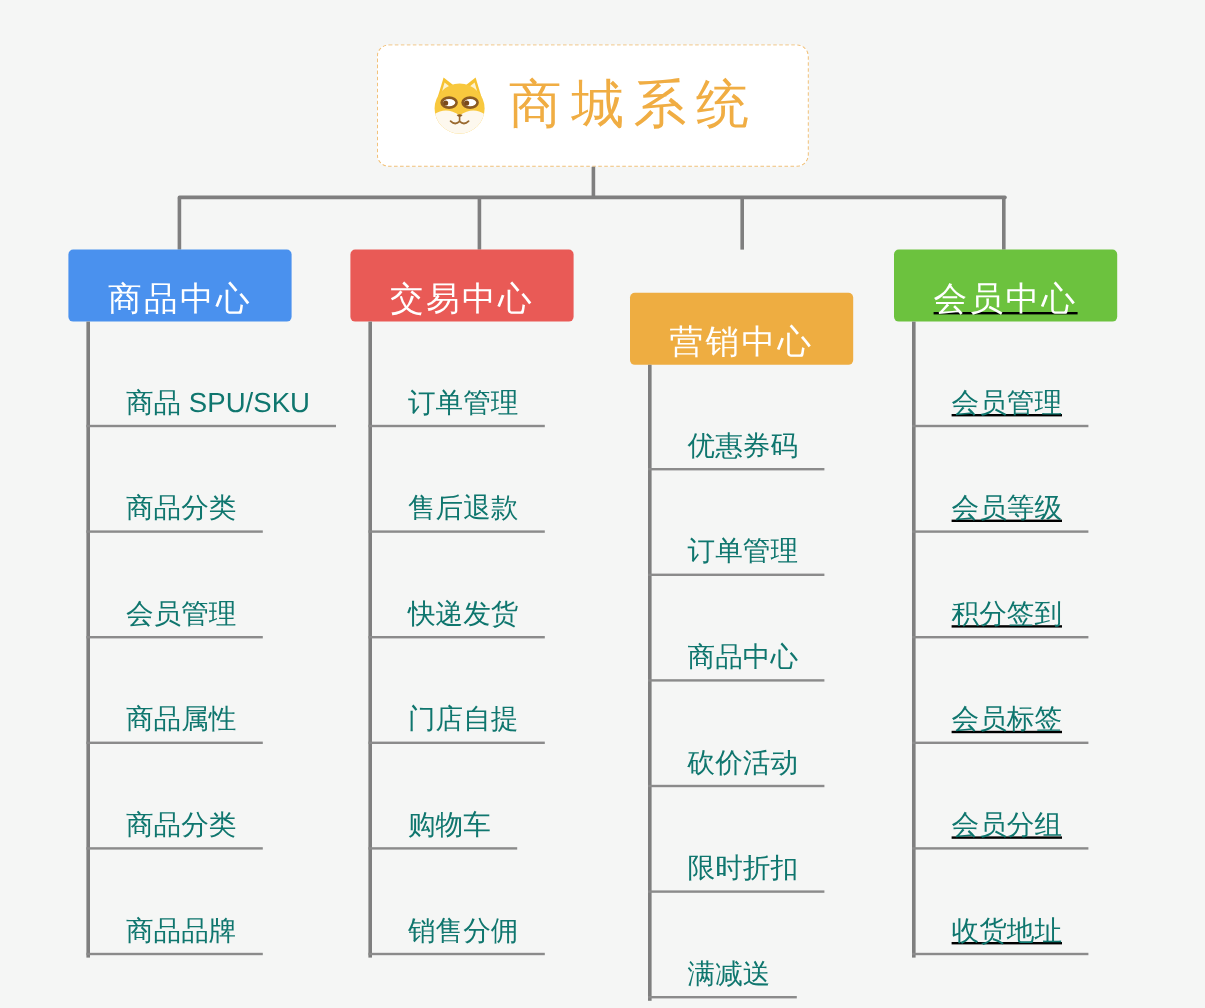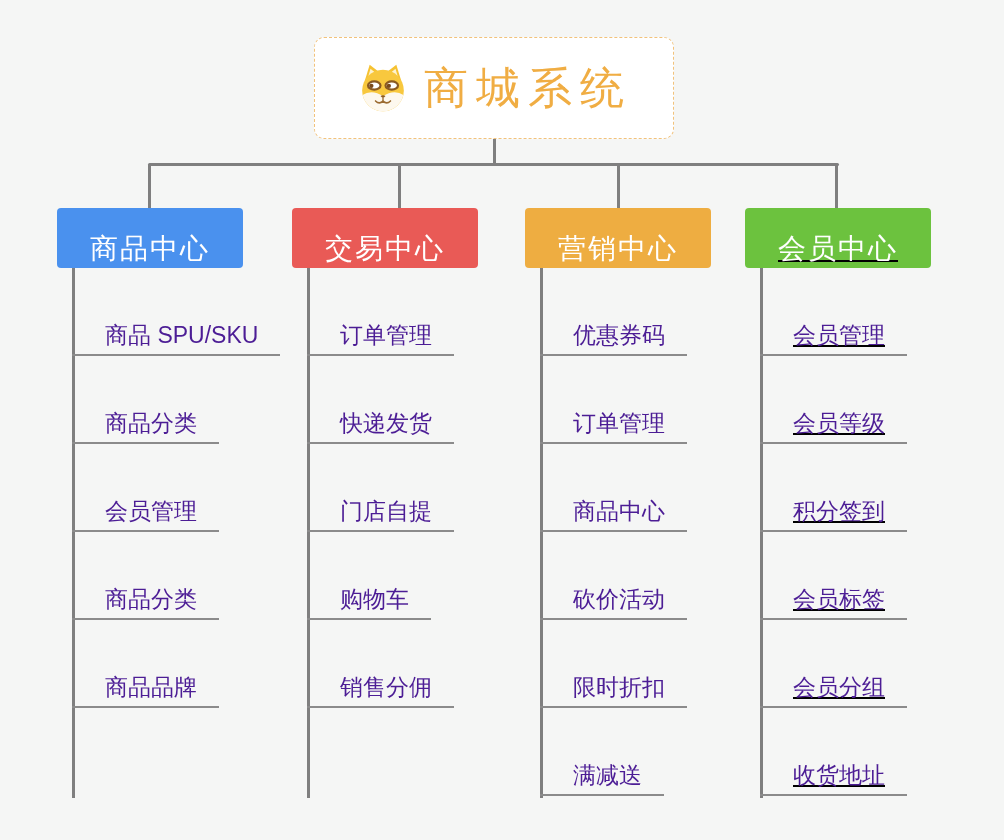--- a/index.html
+++ b/index.html
@@ -26,39 +26,39 @@
   .drop           { top:165px; width:3px; height:43px; }
   .drop-1 { left:148px; }
   .drop-2 { left:398px; }
   .drop-3 { left:617px; }
   .drop-4 { left:835px; }
 
   
   .column { position:absolute; top:208px; width:260px; }
   .col-1 { left:57px; }
   .col-2 { left:292px; }
-  .col-3 { left:525px; }
+  .col-3 { left:525px;margin-top:36px; }
   .col-4 { left:745px;text-decoration:underline; }
 
   .branch-box {
     width:186px; height:60px; border-radius:4px;
     display:flex; align-items:flex-end; justify-content:center;
     color:#ffffff; font-size:28px; letter-spacing:2px; white-space:nowrap;
     cursor:default;
   }
   .trunk {
     position:absolute; left:15px; top:60px; width:3px; height:530px;
     background:#7f7f7f;
   }
   .leaf {
     position:relative; display:block; width:fit-content;
     margin-left:15px; margin-top:54px;
     padding:0 22px 6px 33px;
     border-bottom:2px solid #8b8b8b;
-    font-size:23px; line-height:26px; color:#4c1d95; white-space:nowrap;
+    font-size:23px; line-height:26px; color:#0f766e; white-space:nowrap;
     height:34px;
   }
   .leaf:first-of-type { margin-top:53px; }
 </style>
 </head>
 <body>
 
 <div class="canvas">
 
   <div class="root-node">
@@ -97,30 +97,32 @@
   <div class="line drop drop-4"></div>
 
   <div class="column col-1">
     <div class="branch-box" style="background-color: rgb(74, 145, 238);">
       <span>商品中心</span>
     </div>
     <div class="trunk"></div>
     <div class="leaf">商品 SPU/SKU</div>
     <div class="leaf">商品分类</div>
     <div class="leaf">会员管理</div>
+    <div class="leaf">商品属性</div>
     <div class="leaf">商品分类</div>
     <div class="leaf">商品品牌</div>
   </div>
 
   <div class="column col-2">
     <div class="branch-box" style="background-color: rgb(233, 90, 86);">
       <span>交易中心</span>
     </div>
     <div class="trunk"></div>
     <div class="leaf">订单管理</div>
+    <div class="leaf">售后退款</div>
     <div class="leaf">快递发货</div>
     <div class="leaf">门店自提</div>
     <div class="leaf">购物车</div>
     <div class="leaf">销售分佣</div>
   </div>
 
   <div class="column col-3">
     <div class="branch-box" style="background-color: rgb(238, 173, 65);">
       <span>营销中心</span>
     </div>

